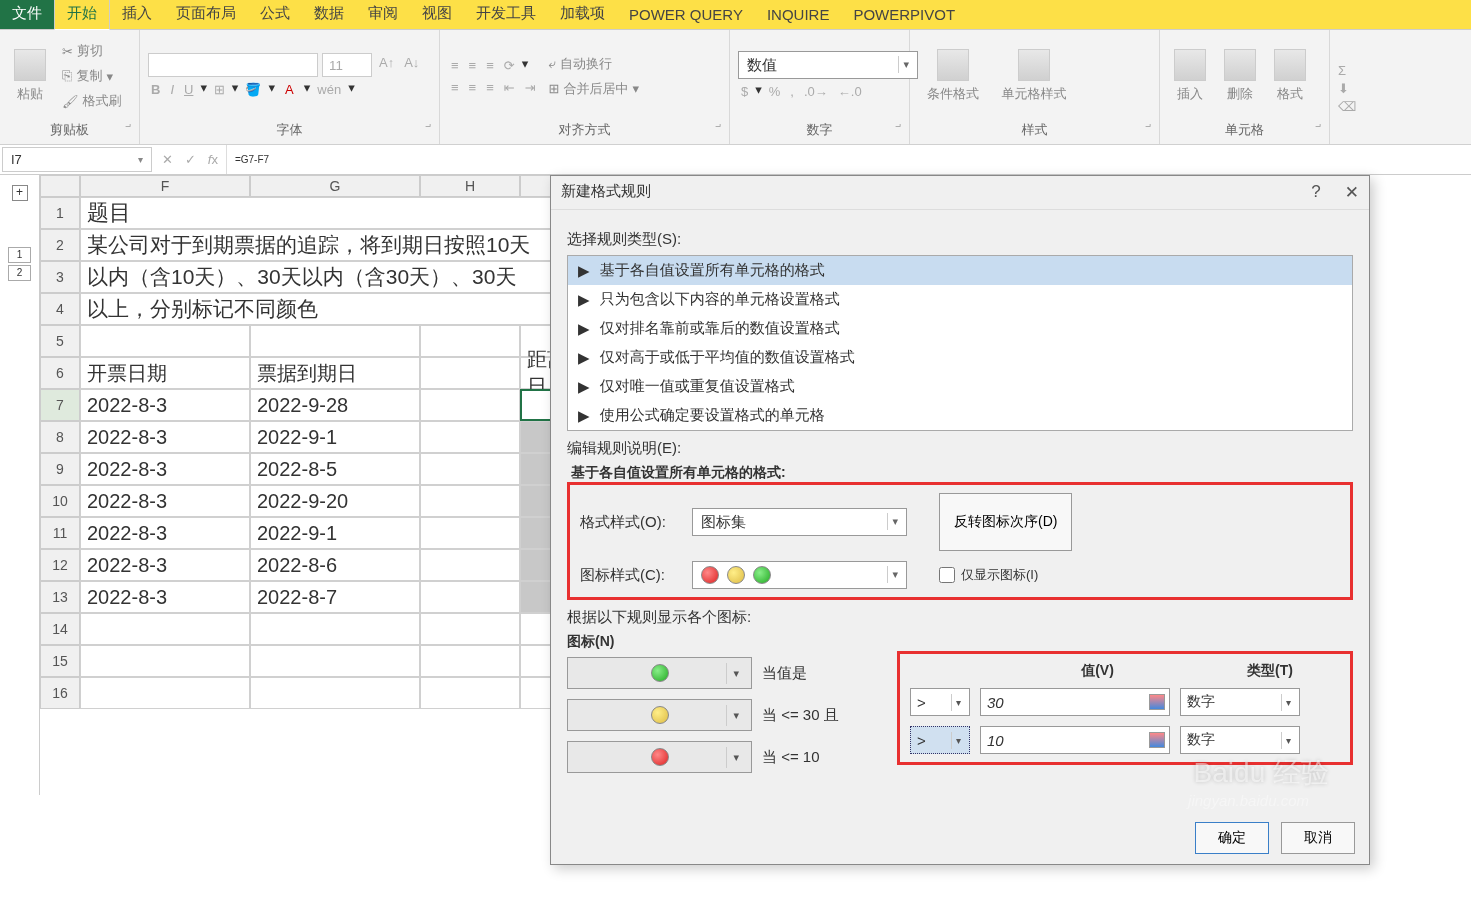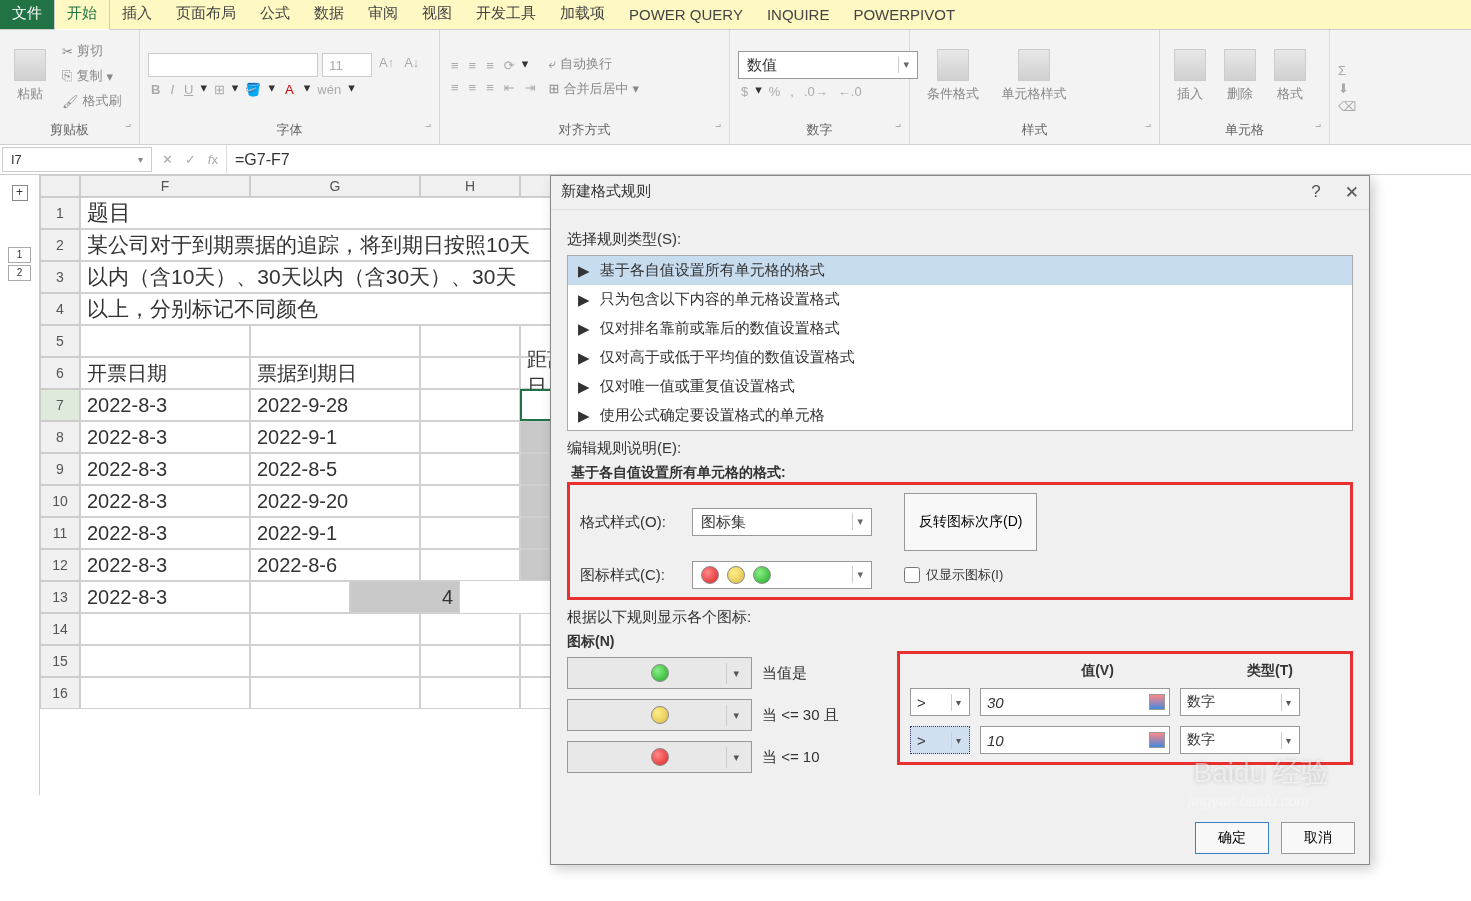--- a/index.html
+++ b/index.html
@@ -1,19 +1,19 @@
 <!DOCTYPE html>
 <html><head>
   <meta charset="utf-8">
   <style>
     * { margin: 0; padding: 0; box-sizing: border-box; font-family: "Microsoft YaHei", Arial, sans-serif; }
     body { background: #fff; font-size: 13px; color: #333; overflow: hidden; width: 1471px; height: 901px; }
     
     
-    .ribbon-tabs { display: flex; height: 30px; background: #fef9c3; border-bottom: 1px solid #ccc; align-items: flex-end; }
+    .ribbon-tabs { display: flex; height: 30px; background: #fde047; border-bottom: 1px solid #ccc; align-items: flex-end; }
     .tab { padding: 6px 12px; font-size: 15px; color: #444; cursor: pointer; }
     .tab.file { background: #217346; color: #fff; }
     .tab.active { border: 1px solid #ccc; border-bottom: 1px solid #fff; margin-bottom: -1px; color: #217346; }
     
     
     .ribbon-body { display: flex; height: 115px; background: #f3f3f3; border-bottom: 1px solid #d0d0d0; }
     .ribbon-group { display: flex; flex-direction: column; border-right: 1px solid #d8d8d8; padding: 4px 8px 2px; }
     .ribbon-group-content { flex: 1; display: flex; align-items: center; gap: 6px; }
     .ribbon-group-label { text-align: center; font-size: 13px; color: #666; padding: 3px 0; position: relative; }
     .ribbon-group-label::after { content: "⌐"; position: absolute; right: 0; transform: rotate(180deg); font-size: 10px; color: #999; }
@@ -24,21 +24,21 @@
     .font-select { border: 1px solid #ccc; height: 24px; padding: 2px 6px; color: #aaa; background: #fff; }
     .btn-row { display: flex; gap: 4px; }
     .btn-row span { color: #aaa; padding: 2px 3px; }
     .icon-generic { width: 20px; height: 20px; background: linear-gradient(#e8e8e8,#d0d0d0); border: 1px solid #ccc; }
     
     
     .formula-bar { display: flex; height: 30px; border-bottom: 1px solid #ccc; align-items: stretch; }
     .name-box { width: 150px; border: 1px solid #ccc; display: flex; align-items: center; padding: 0 8px; margin: 2px; }
     .name-box::after { content: "▾"; margin-left: auto; color: #888; font-size: 10px; }
     .formula-btns { display: flex; align-items: center; padding: 0 8px; gap: 12px; color: #aaa; border-right: 1px solid #ddd; }
-    .formula-input { flex: 1; display: flex; align-items: center; padding: 0 8px; font-size: 16px; }
+    .formula-input { flex: 1; display: flex; align-items: center; padding: 0 8px; font-size: 10px; }
     
     
     .sheet-wrap { display: flex; height: 620px; }
     .sheet-side { width: 40px; border-right: 1px solid #ccc; }
     .sheet-side .plus-box { width: 16px; height: 16px; border: 1px solid #888; margin: 6px auto; text-align: center; line-height: 13px; font-size: 12px; }
     .sheet-side .num { height: 16px; border: 1px solid #aaa; margin: 2px 8px; text-align: center; font-size: 10px; line-height: 13px; }
     
     .grid { flex: 1; position: relative; }
     .col-headers { display: flex; height: 22px; margin-top: 70px; }
     .col-h { border: 1px solid #ccc; text-align: center; font-size: 14px; color: #555; background: #f0f0f0; line-height: 20px; }
@@ -62,21 +62,21 @@
     .dlg-body { padding: 12px 16px; }
     .section-label { font-size: 15px; margin: 8px 0 6px; }
     .rule-list { border: 1px solid #aaa; background: #fff; }
     .rule-item { padding: 5px 10px; font-size: 15px; display: flex; align-items: center; gap: 6px; }
     .rule-item.sel { background: #c8dcf0; }
     .red-box { border: 3px solid #e83030; padding: 8px 10px; margin-bottom: 8px; }
     .form-row { display: flex; align-items: center; gap: 12px; margin-bottom: 10px; }
     .form-label { font-size: 15px; }
     .combo { border: 1px solid #999; background: #fff; height: 28px; display: flex; align-items: center; padding: 0 8px; position: relative; font-size: 15px; }
     .combo::after { content: "▾"; position: absolute; right: 4px; top: 4px; color: #666; font-size: 11px; border-left: 1px solid #ccc; padding: 2px 4px; }
-    .combo.w1 { width: 180px; }
+    .combo.w1 { width: 215px; }
     .combo.w2 { width: 180px; }
     .circles { display: flex; gap: 8px; padding: 4px; }
     .circle { width: 18px; height: 18px; border-radius: 50%; border: 1px solid #888; }
     .c-red { background: radial-gradient(circle at 35% 35%, #f88, #d22); }
     .c-yel { background: radial-gradient(circle at 35% 35%, #fe8, #db4); }
     .c-grn { background: radial-gradient(circle at 35% 35%, #8e8, #2a2); }
     .dlg-btn { border: 1px solid #999; background: #f8f8f8; padding: 19px 14px; font-size: 14px; cursor: pointer; }
     .checkbox-row { display: flex; align-items: center; gap: 6px; }
     .checkbox-row input { width: 16px; height: 16px; }
     
@@ -325,20 +325,21 @@
         <div class="grid-row">
           <div class="row-h ">12</div>
     <div class="cell w">2022-8-3</div>
     <div class="cell w">2022-8-6</div>
     <div class="cell" style="width:100px"></div>
     <div class="cell wi sel">3</div>
         </div>
         <div class="grid-row">
           <div class="row-h ">13</div>
     <div class="cell w">2022-8-3</div>
+    <div class="cell w">2022-8-7</div>
     <div class="cell" style="width:100px"></div>
     <div class="cell wi sel">4</div>
         </div>
       </div>
 
     <div class="grid-row">
         <div class="row-h">14</div>
         <div class="cell w"></div>
         <div class="cell w"></div>
         <div class="cell" style="width:100px"></div>

